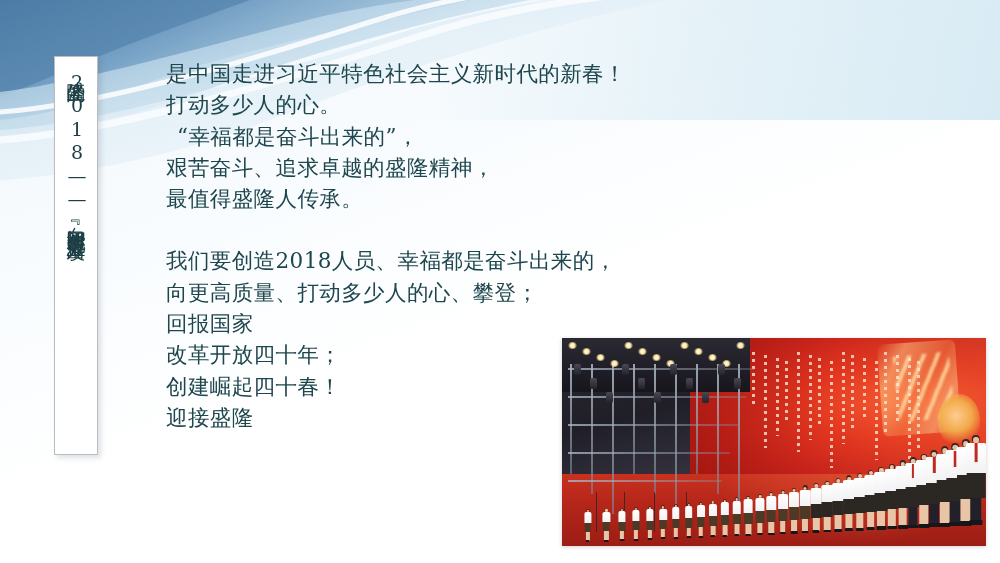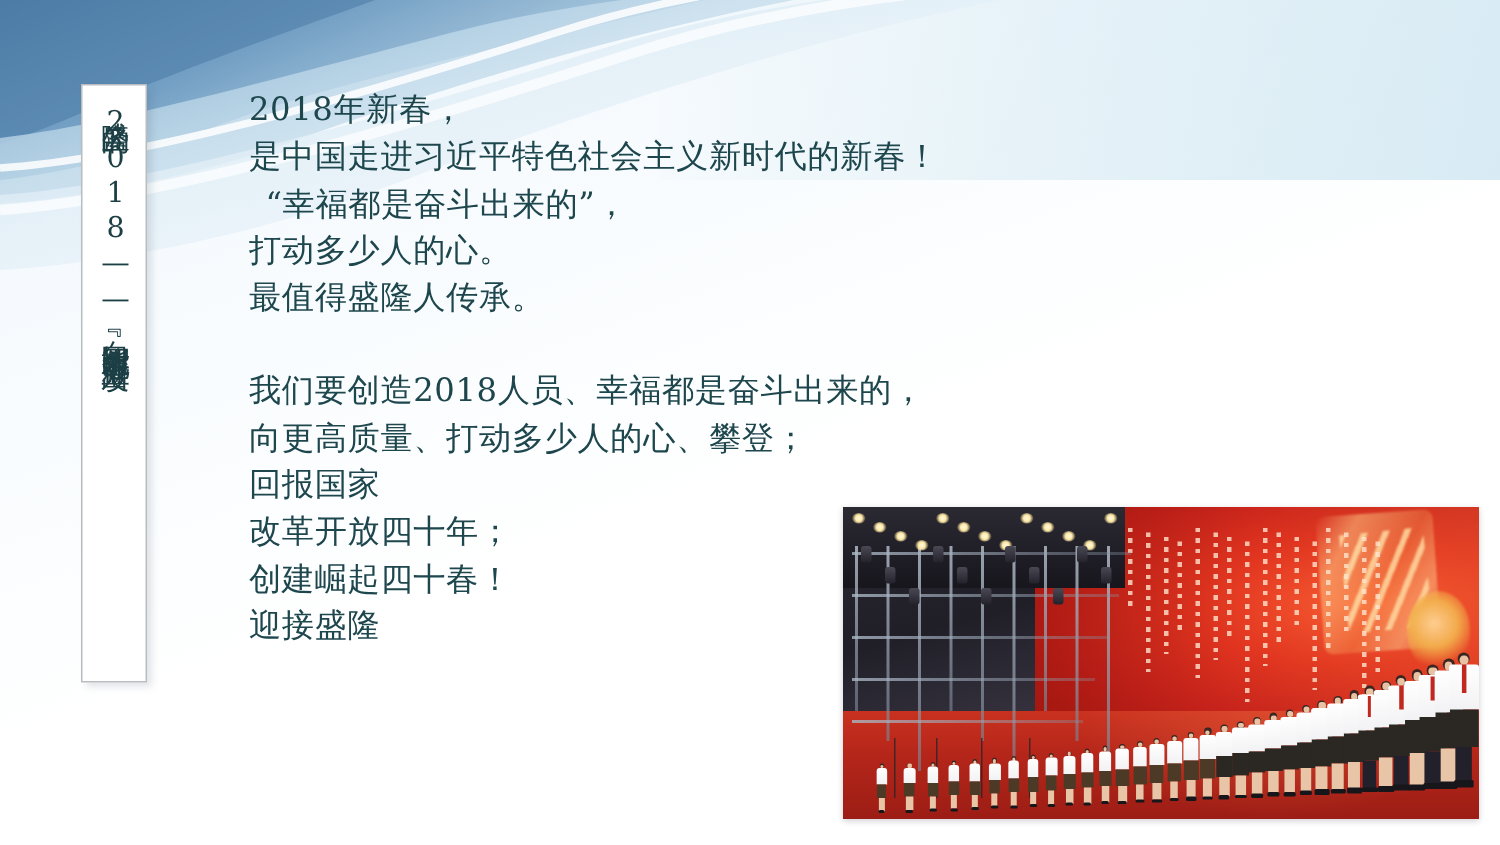--- a/index.html
+++ b/index.html
@@ -274,24 +274,24 @@
     <path d="M0,140 C110,132 260,88 420,36 C500,10 590,-4 670,-10" fill="none" stroke="#ffffff" stroke-width="7" opacity="0.7"></path>
   </svg>
 
   <div id="title-plaque">
     <div class="vtext">盛隆的2018——向『智能用电新行业』出发</div>
   </div>
 
   <div id="body-text">
 
     <div class="para">
-      <div class="line">2018年新春，</div>
       <div class="line">是中国走进习近平特色社会主义新时代的新春！</div>
+      <div class="line">打动多少人的心。</div>
       <div class="line indent">“幸福都是奋斗出来的”，</div>
-      <div class="line">打动多少人的心。</div>
+      <div class="line">艰苦奋斗、追求卓越的盛隆精神，</div>
       <div class="line">最值得盛隆人传承。</div>
     </div>
 
     <div class="para">
       <div class="line">我们要创造2018人员、幸福都是奋斗出来的，</div>
       <div class="line">向更高质量、打动多少人的心、攀登；</div>
       <div class="line">回报国家</div>
       <div class="line">改革开放四十年；</div>
       <div class="line">创建崛起四十春！</div>
       <div class="line">迎接盛隆</div>

